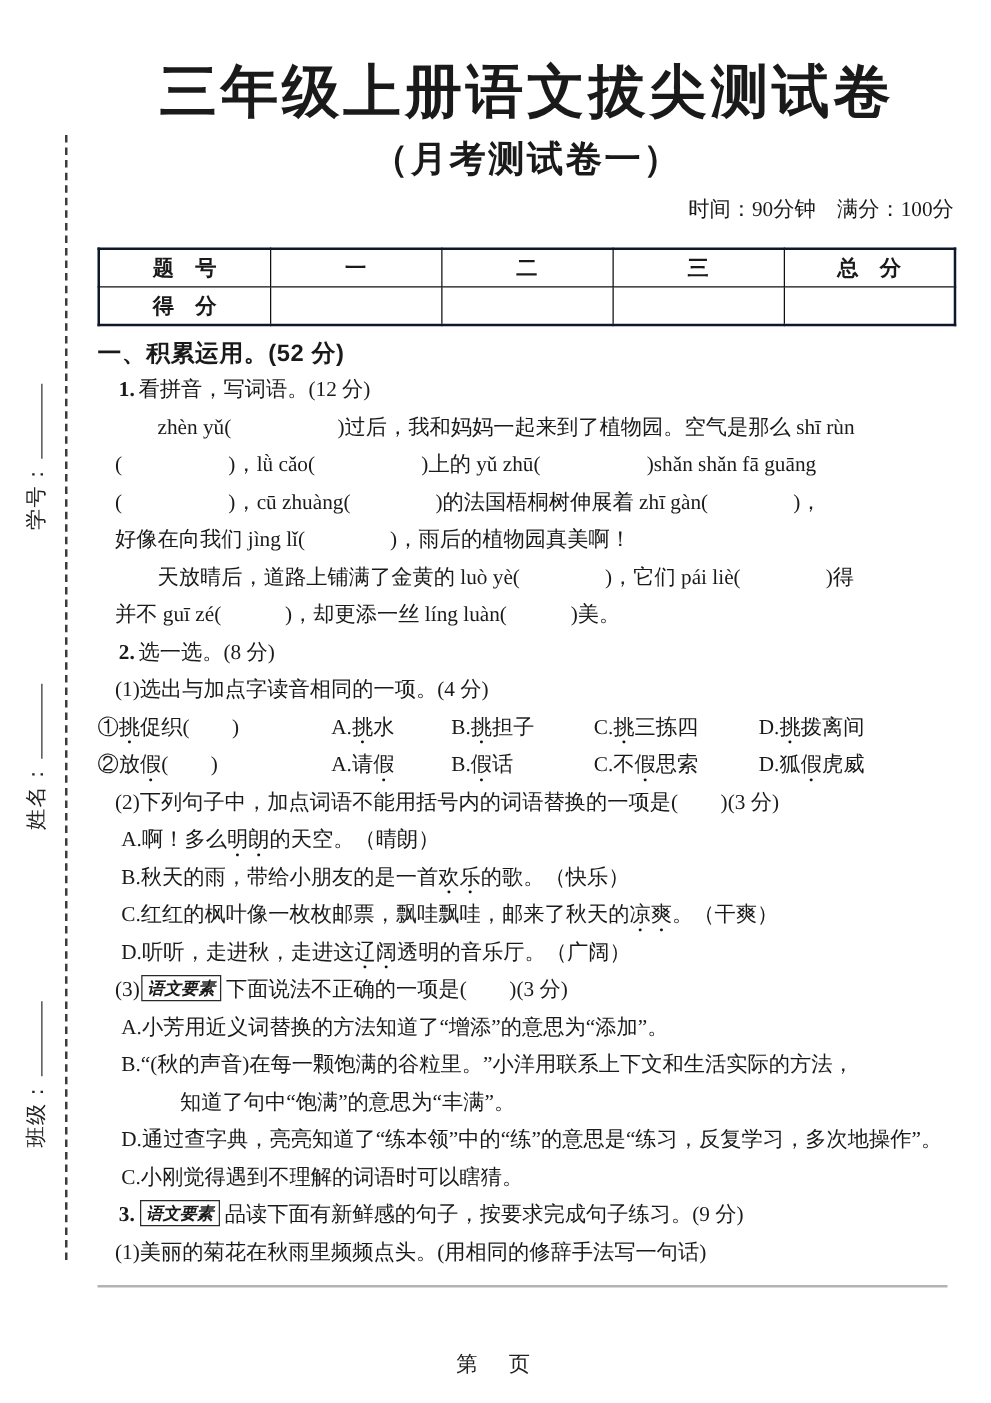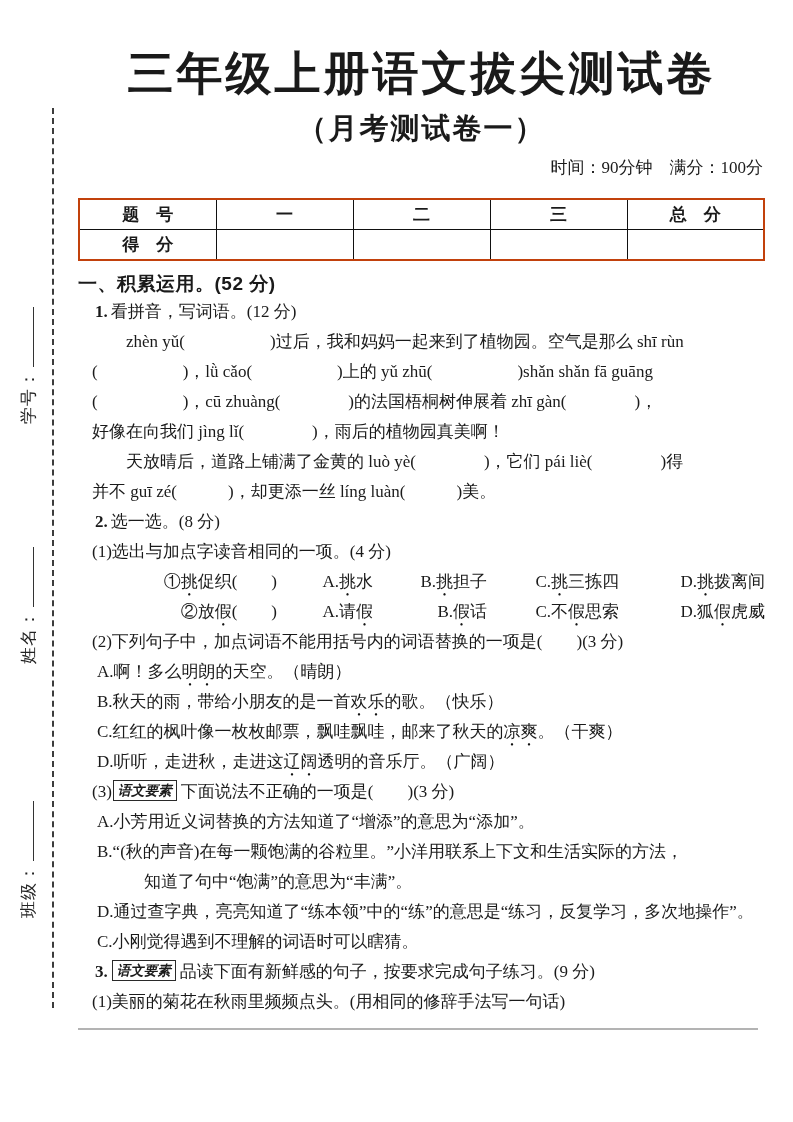--- a/index.html
+++ b/index.html
@@ -34,42 +34,42 @@
     font:bold 46px/54px "Liberation Sans","DejaVu Sans",sans-serif;
   }
   .subtitle {
     margin:0 0 10px; text-align:center; letter-spacing:2px;
     font:bold 29px/36px "Liberation Sans","DejaVu Sans",sans-serif;
   }
   .meta { text-align:right; font-size:17px; line-height:24px; margin:0 2px 18px 0; }
 
   table.score {
     width:100%; border-collapse:collapse; table-layout:fixed;
-    margin:0 0 10px; border:2px solid #c2410c;
+    margin:0 0 10px; border:2px solid #0f172a;
   }
   table.score td {
     border:1.6px solid #111; height:27px; text-align:center;
     font:bold 17px/27px "Liberation Sans","DejaVu Sans",sans-serif;
   }
 
   .sec-title {
     font:bold 19px/26px "Liberation Sans","DejaVu Sans",sans-serif;
     margin:2px 0 0; letter-spacing:0.5px;
   }
   .line  { font-size:17px; line-height:30px;margin-left:17px; }
   .qnum  { font-weight:bold; margin-right:3px; }
   .q1line  { margin-left:14px; }
   .indent2 { text-indent:2em; }
   .sub     { margin-left:14px; }
   .optline { margin-left:19px; }
   .cont    { margin-left:66px; }
 
   .optgrid {
     display:grid; grid-template-columns:187px 96px 114px 132px auto;
-    margin-left:12px; font-size:17px; line-height:30px;text-align:right;
+    font-size:17px; line-height:30px;
   }
 
   .seg-dot { position:relative; }
   .seg-dot::after {
     content:"\2022"; position:absolute; left:50%; bottom:-9px;
     transform:translateX(-50%); font-size:10px; line-height:10px; color:#111;
   }
 
   .badge {
     display:inline-block; border:1.6px solid #2a2a2a; border-radius:0;
@@ -177,14 +177,15 @@
 
     <div class="line">
       <span class="qnum">3.</span><span class="badge">语文要素</span><span>品读下面有新鲜感的句子，按要求完成句子练习。(9 分)</span>
     </div>
     <div class="line sub">(1)美丽的菊花在秋雨里频频点头。(用相同的修辞手法写一句话)</div>
 
   </div>
 
   <div class="answer-line"></div>
 
+  <div class="footer">第　页</div>
 
 </div>
 
 </body></html>

